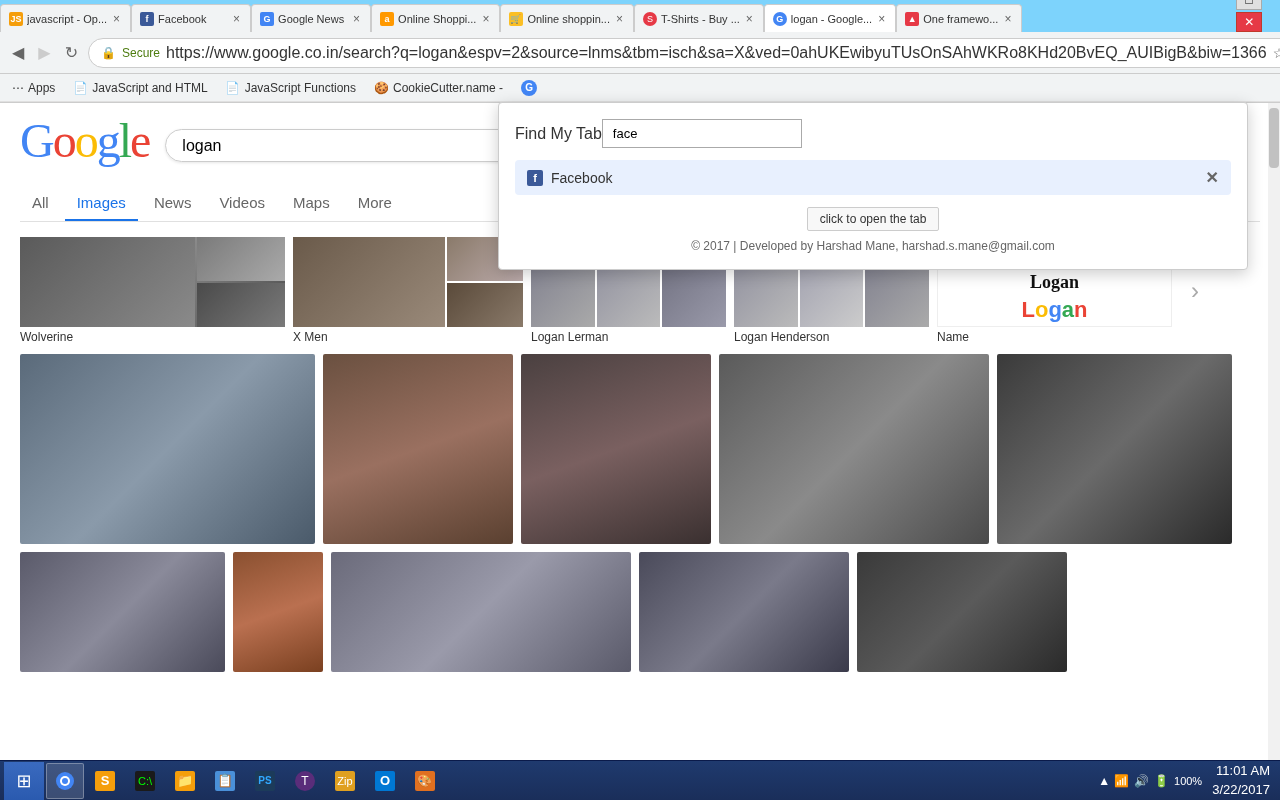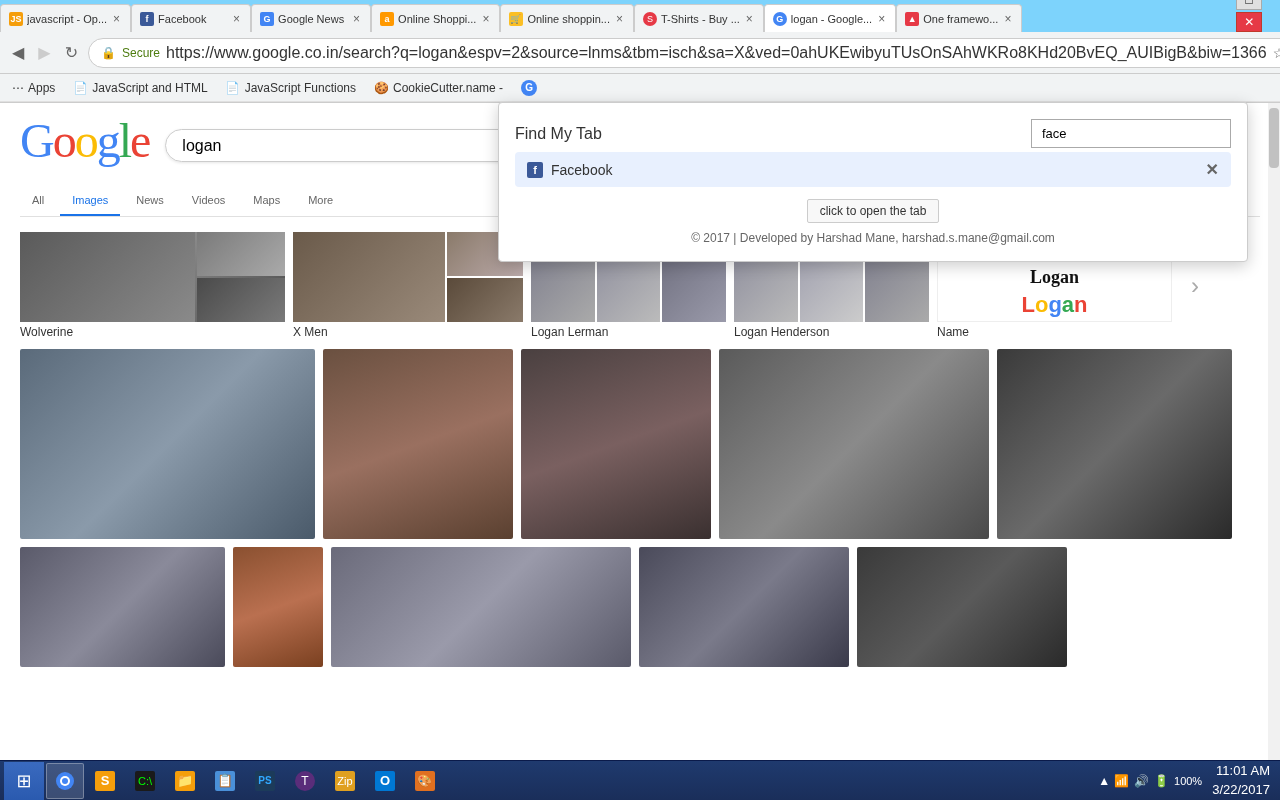--- a/index.html
+++ b/index.html
@@ -41,21 +41,21 @@
     .google-logo { display: flex; align-items: center; margin-bottom: 10px; }
     .g-letter { font-size: 48px; font-weight: 300; }
     .g-o1 { color: #4285F4; }
     .g-o2 { color: #EA4335; }
     .g-g1 { color: #FBBC05; }
     .g-g2 { color: #4285F4; }
     .g-l { color: #34A853; }
     .g-e { color: #EA4335; }
 
     .search-tabs { display: flex; gap: 4px; margin-bottom: 15px; border-bottom: 1px solid #e0e0e0; padding-bottom: 0; }
-    .search-tab { padding: 8px 12px; font-size: 11px; color: #666; cursor: pointer; border-bottom: 2px solid transparent; }
+    .search-tab { padding: 8px 12px; font-size: 15px; color: #666; cursor: pointer; border-bottom: 2px solid transparent; }
     .search-tab.active { color: #1a73e8; border-bottom: 2px solid #1a73e8; }
     .image-row { display: flex; gap: 8px; align-items: flex-start; }
     .image-group { display: flex; flex-direction: column; cursor: pointer; }
     .image-label { font-size: 12px; color: #333; margin-top: 3px; }
 
     
     .img-wolverine { width: 265px; height: 90px; background: linear-gradient(135deg, #5a5a5a 0%, #8a8a8a 50%, #4a4a4a 100%); }
 
     .img-row2-1 { width: 295px; height: 190px; background: linear-gradient(135deg, #5a6a7a 0%, #8a9aaa 50%, #4a5a6a 100%); }
     .img-row2-2 { width: 190px; height: 190px; background: linear-gradient(160deg, #6a5040 0%, #9a7060 50%, #5a4030 100%); }
@@ -82,21 +82,21 @@
     .taskbar-icon { width: 20px; height: 20px; border-radius: 2px; display: flex; align-items: center; justify-content: center; font-size: 14px; }
 
     
     .system-tray { margin-left: auto; display: flex; align-items: center; gap: 4px; color: #fff; font-size: 11px; }
     .tray-icon { width: 16px; height: 16px; display: flex; align-items: center; justify-content: center; font-size: 12px; cursor: pointer; }
     .tray-time { font-size: 13px; color: #fff; padding: 2px 6px; text-align: right; line-height: 1.4; }
     .tray-percent { font-size: 11px; color: #fff; }
 
     
     .overlay { position: absolute; top: 102px; left: 498px; width: 750px; background: #fff; border: 1px solid #ccc; border-radius: 4px; box-shadow: 0 4px 16px rgba(0,0,0,0.2); z-index: 200; padding: 16px; }
-    .overlay-header { display: flex; align-items: center; justify-content: space-between; margin-bottom: 4px; }
+    .overlay-header { display: flex; align-items: center; justify-content: flex-start; margin-bottom: 12px; }
     .overlay-title { font-size: 16px; color: #333; font-weight: 400; }
     .overlay-search { border: 1px solid #aaa; padding: 6px 10px; font-size: 13px; width: 200px; outline: none; }
     .overlay-result { display: flex; align-items: center; background: #e8f0fe; padding: 8px 12px; border-radius: 4px; gap: 8px; margin-bottom: 12px; }
     .fb-icon-small { width: 16px; height: 16px; background: #3b5998; color: #fff; font-size: 11px; font-weight: bold; display: flex; align-items: center; justify-content: center; border-radius: 2px; flex-shrink: 0; }
     .result-label { flex: 1; font-size: 14px; color: #333; }
     .result-close { font-size: 16px; color: #666; cursor: pointer; font-weight: bold; }
     .overlay-action { text-align: center; margin-bottom: 8px; }
     .open-tab-btn { border: 1px solid #ccc; background: #f8f8f8; padding: 4px 12px; font-size: 12px; color: #333; cursor: pointer; border-radius: 2px; }
     .overlay-footer { text-align: center; font-size: 12px; color: #666; }
   </style>

